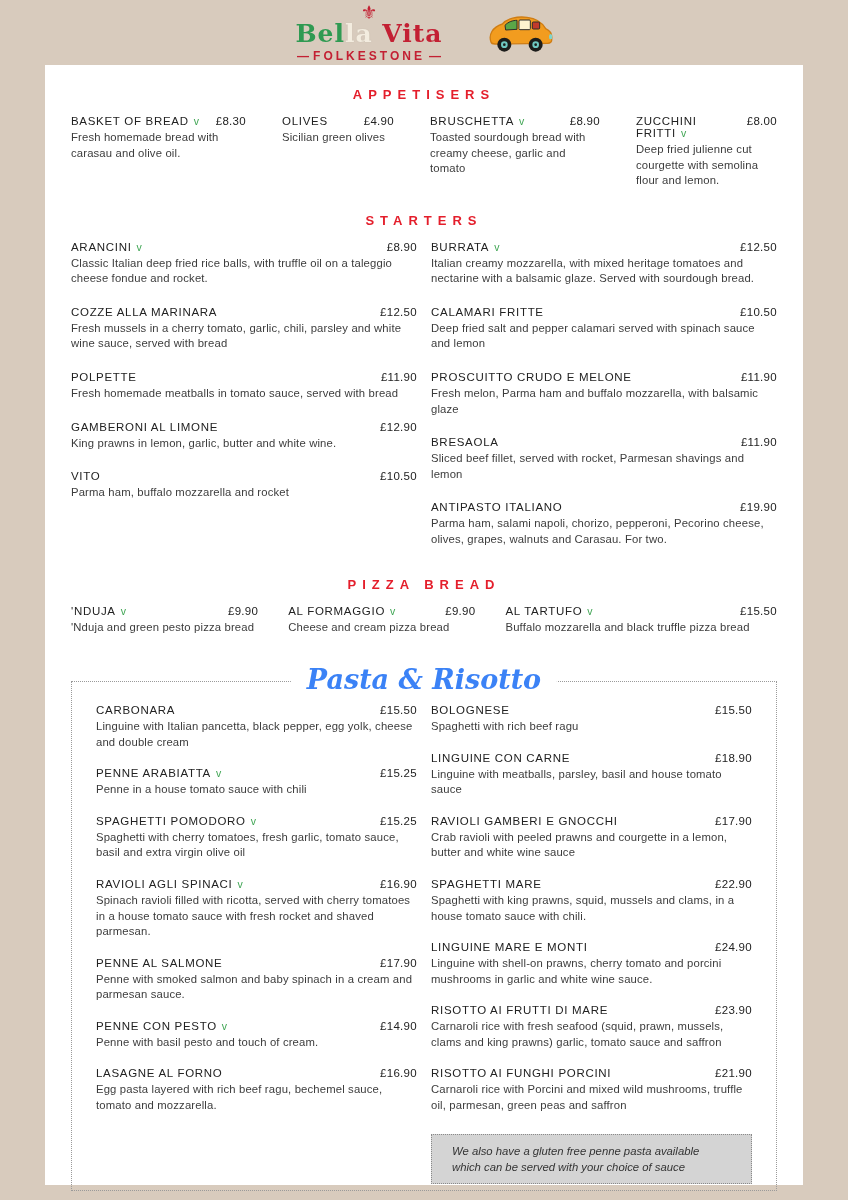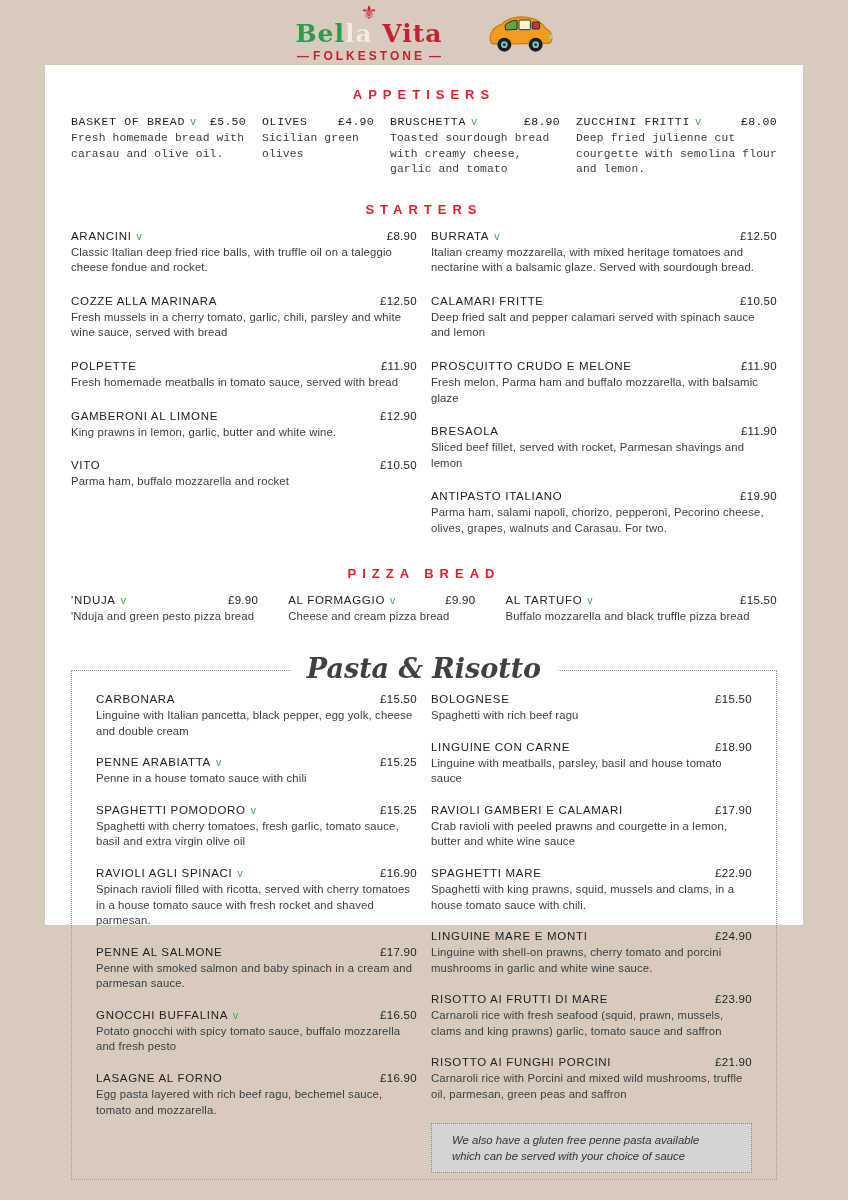--- a/index.html
+++ b/index.html
@@ -36,34 +36,34 @@
     letter-spacing: 3px;
     color: #c32033;
     margin-top: 4px;
     font-weight: bold;
   }
   .loc .dash { letter-spacing: 0; margin: 0 4px; }
   .car svg { display: block; }
   
   .card {
     width: 758px;
-    height: 860px;
+    height: 1120px;
     margin: 0 auto;
     background: #ffffff;
     padding: 12px 26px 0;
   }
   .red-h {
     color: #e41e2b;
     text-align: center;
     font-size: 13px;
     font-weight: bold;
     letter-spacing: 6px;
     margin: 10px 0 13px;
   }
-  .grid4 { display: grid; grid-template-columns: 175px 112px 170px 1fr; column-gap: 16px; font-family: Liberation Mono, monospace; }
+  .grid4 { display: grid; grid-template-columns: 175px 112px 170px 1fr; column-gap: 36px; }
   .grid2 { display: grid; grid-template-columns: 1fr 1fr; column-gap: 14px; align-content: start; }
   .grid3 { display: grid; grid-template-columns: 1fr 1fr 1.45fr; column-gap: 30px; }
   .col { display: block; }
   .item { margin-bottom: 14px; }
   .head {
     display: flex;
     justify-content: space-between;
     align-items: baseline;
     font-size: 11.5px;
     letter-spacing: 0.7px;
@@ -88,21 +88,21 @@
   }
   .script-h {
     position: absolute;
     top: 0; left: 50%;
     transform: translate(-50%, -58%);
     background: #ffffff;
     padding: 0 16px;
     font-family: "DejaVu Serif", serif;
     font-style: italic;
     font-weight: bold;
-    color: #404040;
+    color: #3b82f6;
     font-size: 27px;
     white-space: nowrap;
   }
   .pasta .item { margin-bottom: 17px; }
   .note {
     background: #d4d4d4;
     border: 1px dotted #8a8a8a;
     text-align: left;
     font-style: italic;
     font-size: 11.3px;
@@ -138,21 +138,21 @@
   </div>
 </header>
 
 <main class="card">
 
   <h2 class="red-h">APPETISERS</h2>
   <div class="grid4">
     <div class="item">
       <div class="head">
           <span><span>BASKET OF BREAD</span><span class="veg">v</span></span>
-          <span class="pr">£5.50</span>
+          <span class="pr">£8.30</span>
         </div>
       <div class="desc">Fresh homemade bread with carasau and olive oil.</div>
     </div>
     <div class="item">
       <div class="head">
           <span>OLIVES</span>
           <span class="pr">£4.90</span>
         </div>
       <div class="desc">Sicilian green olives</div>
     </div>
@@ -309,24 +309,24 @@
         </div>
         <div class="item">
           <div class="head">
               <span>PENNE AL SALMONE</span>
               <span class="pr">£17.90</span>
             </div>
           <div class="desc">Penne with smoked salmon and baby spinach in a cream and parmesan sauce.</div>
         </div>
         <div class="item">
           <div class="head">
-              <span><span>GNOCCHI BUFFALINA</span><span class="veg">v</span></span>
-              <span class="pr">£16.50</span>
-            </div>
-          <div class="desc">Potato gnocchi with spicy tomato sauce, buffalo mozzarella and fresh pesto</div>
+              <span><span>PENNE CON PESTO</span><span class="veg">v</span></span>
+              <span class="pr">£14.90</span>
+            </div>
+          <div class="desc">Penne with basil pesto and touch of cream.</div>
         </div>
         <div class="item">
           <div class="head">
               <span>LASAGNE AL FORNO</span>
               <span class="pr">£16.90</span>
             </div>
           <div class="desc">Egg pasta layered with rich beef ragu, bechemel sauce, tomato and mozzarella.</div>
         </div>
       </div>
       <div class="col">
@@ -339,21 +339,21 @@
         </div>
         <div class="item">
           <div class="head">
               <span>LINGUINE CON CARNE</span>
               <span class="pr">£18.90</span>
             </div>
           <div class="desc">Linguine with meatballs, parsley, basil and house tomato sauce</div>
         </div>
         <div class="item">
           <div class="head">
-              <span>RAVIOLI GAMBERI E CALAMARI</span>
+              <span>RAVIOLI GAMBERI E GNOCCHI</span>
               <span class="pr">£17.90</span>
             </div>
           <div class="desc">Crab ravioli with peeled prawns and courgette in a lemon, butter and white wine sauce</div>
         </div>
         <div class="item">
           <div class="head">
               <span>SPAGHETTI MARE</span>
               <span class="pr">£22.90</span>
             </div>
           <div class="desc">Spaghetti with king prawns, squid, mussels and clams, in a house tomato sauce with chili.</div>

